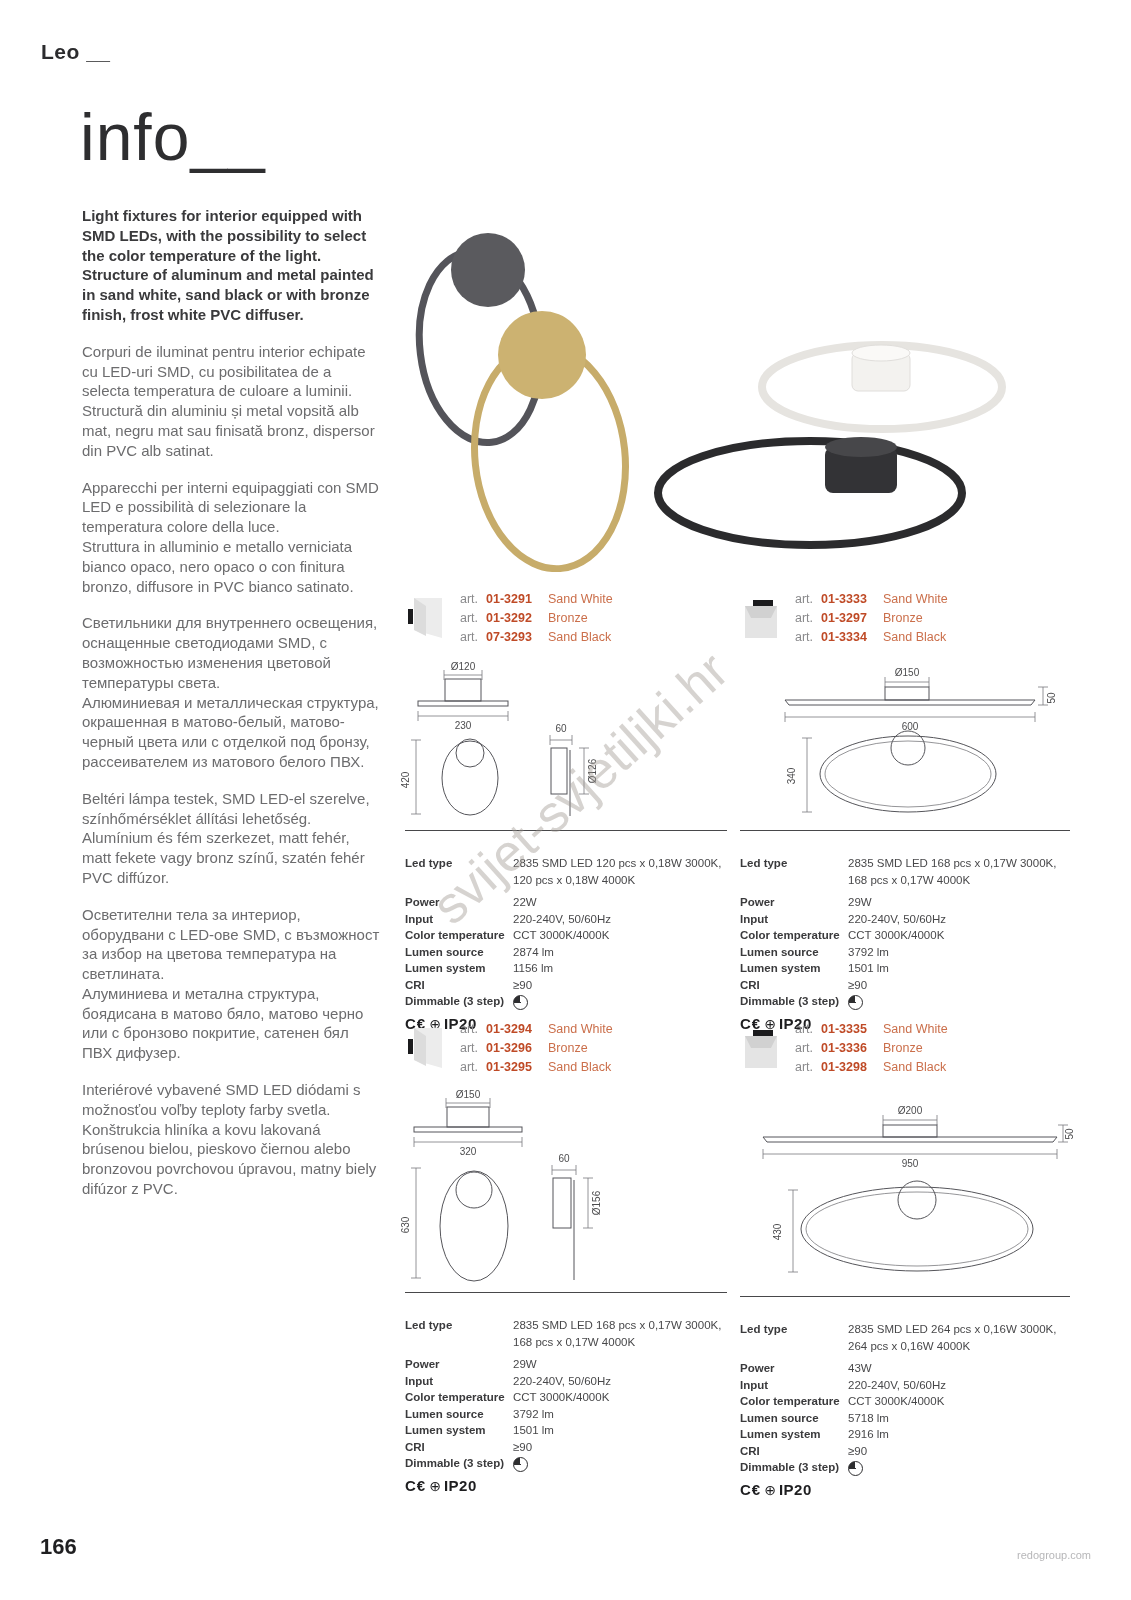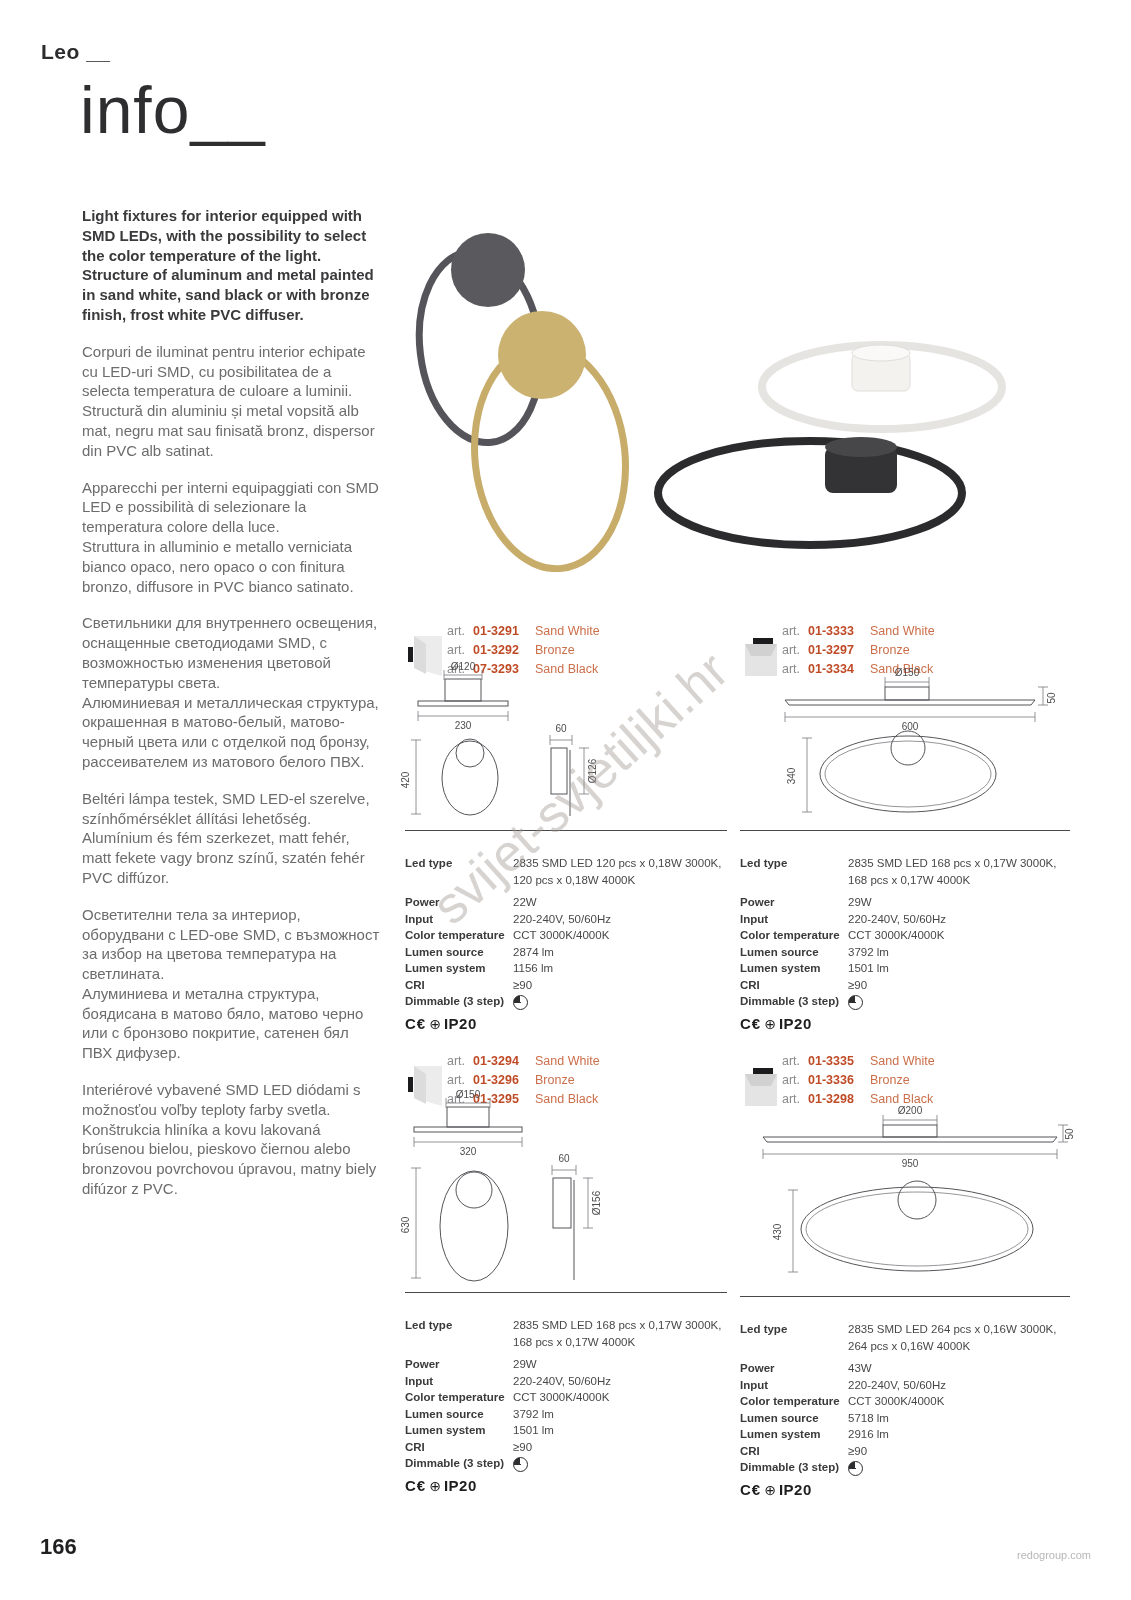--- a/index.html
+++ b/index.html
@@ -1,28 +1,28 @@
 <!DOCTYPE html>
 <html><head>
 <meta charset="utf-8">
 <style>
   html,body{margin:0;padding:0;}
   body{
     width:1131px;height:1600px;position:relative;background:#ffffff;
     font-family:"Liberation Sans",sans-serif;color:#3c3c3e;overflow:hidden;
   }
   .brand{position:absolute;left:41px;top:40px;font-size:21px;font-weight:600;color:#2c2c2e;letter-spacing:.5px;}
-  .title{position:absolute;left:80px;top:72px;font-size:66px;font-weight:200;color:#2e2e30;letter-spacing:1px;}
+  .title{position:absolute;left:80px;top:99px;font-size:66px;font-weight:200;color:#2e2e30;letter-spacing:1px;}
   .intro{position:absolute;left:82px;top:206px;width:298px;font-size:15px;line-height:1.32;color:#6c6c6e;}
   .intro .block{margin-bottom:17px;white-space:pre-line;}
   .intro .block.en{color:#3a3a3c;font-weight:bold;}
   
   .photo{position:absolute;}
   
-  .art-group{position:absolute;display:flex;align-items:flex-end;margin-top:32px;}
+  .art-group{position:absolute;display:flex;gap:13px;align-items:center;}
   .art-rows{padding-top:2px;}
   .art-line{display:flex;font-size:12.5px;line-height:19px;}
   .art-label{color:#8a8a8c;width:26px;}
   .art-code{color:#bf4a26;font-weight:bold;width:62px;}
   .art-finish{color:#cb6f4b;}
   
   .draw{position:absolute;}
   .draw svg text{fill:#4c4c4e;font-size:10px;font-family:"Liberation Sans",sans-serif;}
   .draw svg .ln{stroke:#55555a;stroke-width:1;fill:none;}
   .draw svg .thin{stroke:#7a7a7e;stroke-width:.8;fill:none;}

